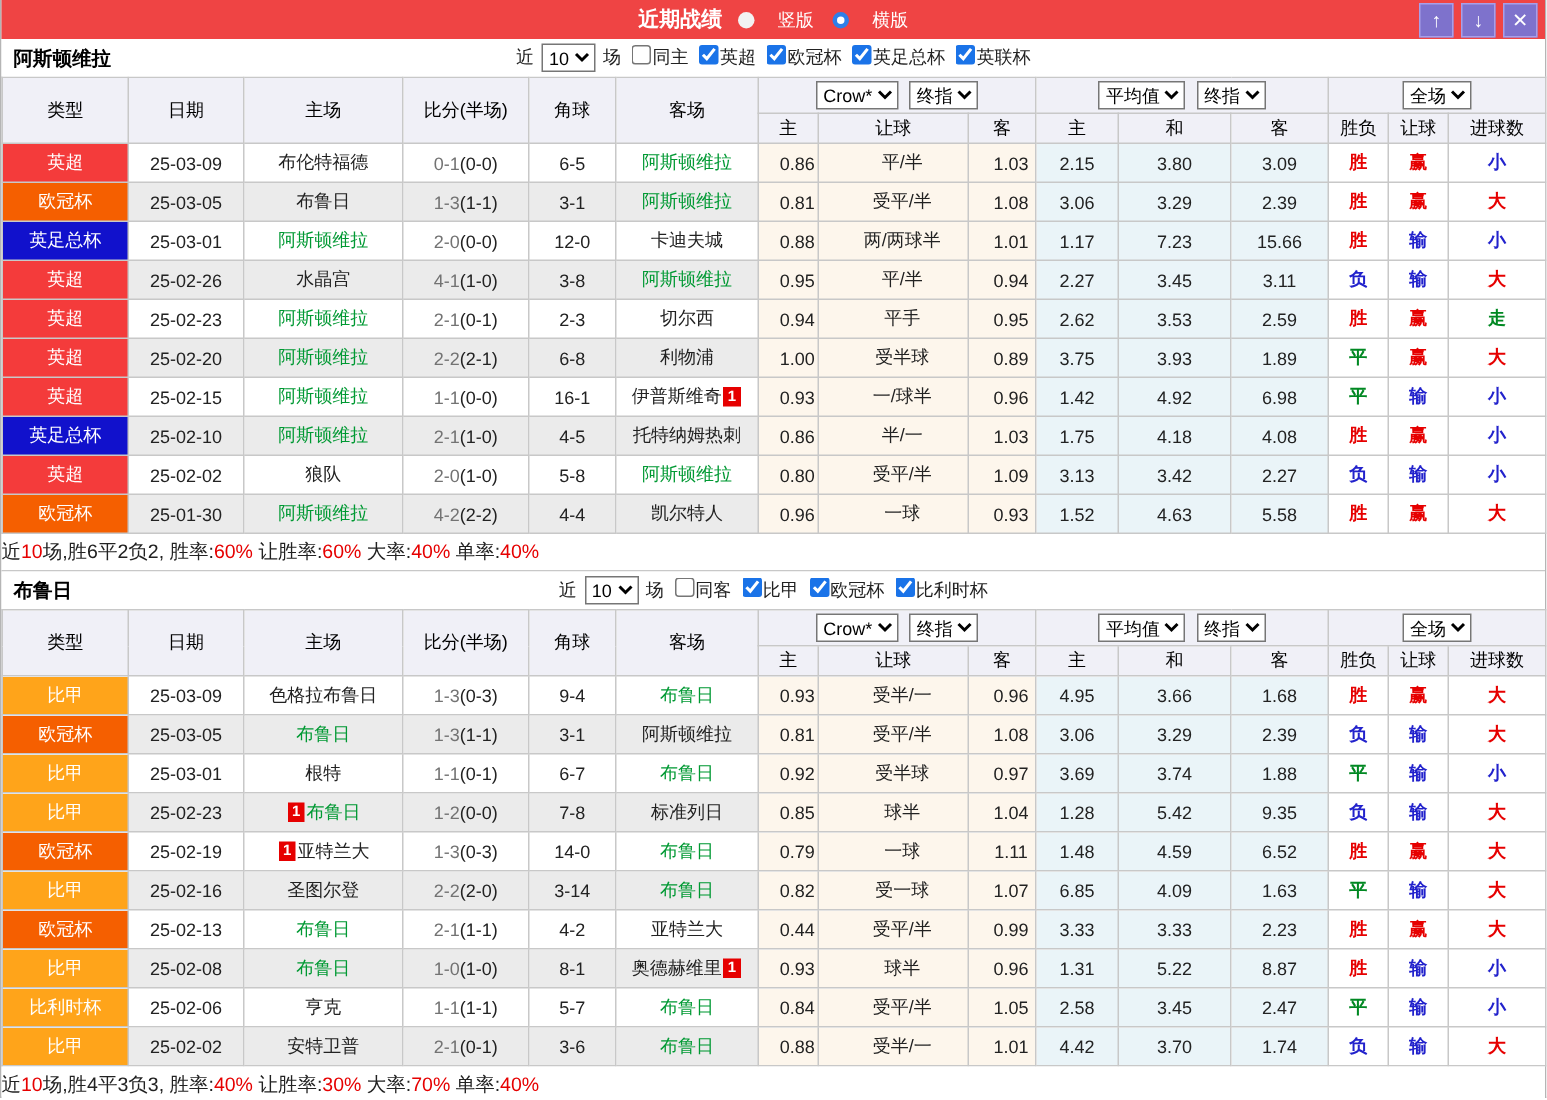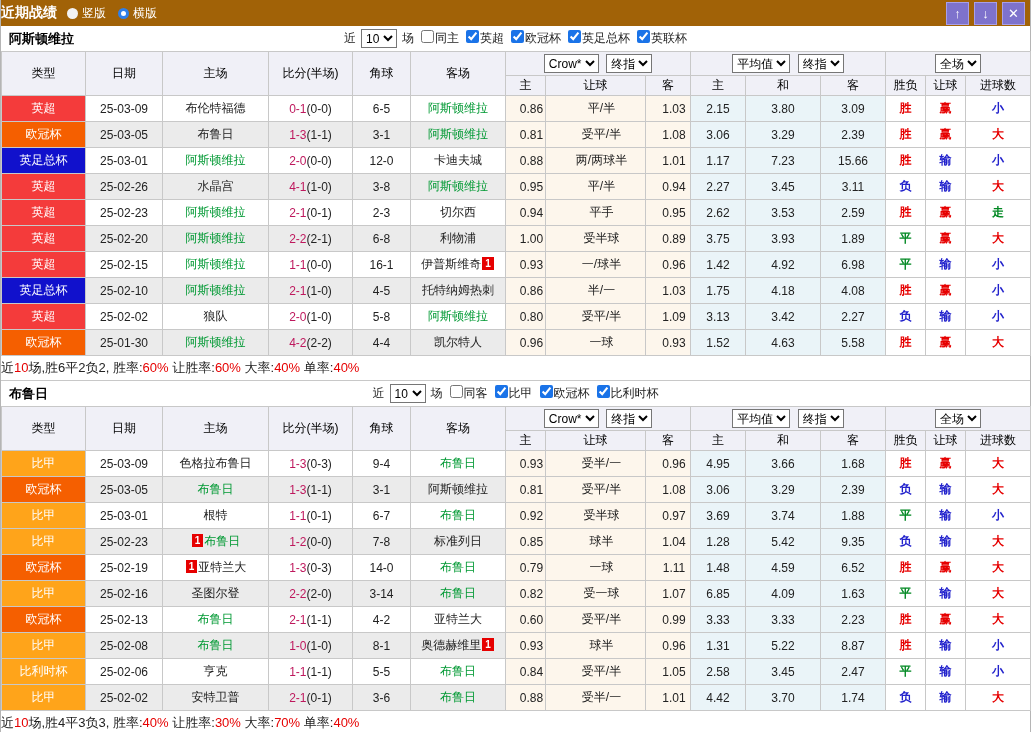--- a/index.html
+++ b/index.html
@@ -1,22 +1,22 @@
 <!DOCTYPE html>
 <html><head>
 <meta charset="utf-8">
 <style>
   html,body{margin:0;padding:0;background:#fff;}
   body{width:1031px;height:733px;font-family:"Liberation Sans","DejaVu Sans",sans-serif;font-size:12px;color:#222;overflow:hidden;}
   .window{width:1029px;height:731px;border:1px solid #b5b5b5;border-top:none;position:relative;background:#fff;}
   
-  .titlebar{height:26px;background:#a16207;display:flex;align-items:center;position:relative;color:#fff;}
+  .titlebar{height:26px;background:#ef4444;display:flex;align-items:center;justify-content:center;position:relative;color:#fff;}
   .titlebar .title{font-weight:bold;font-size:14px;margin-right:10px;}
   .radio-group{display:flex;align-items:center;gap:12px;font-size:12px;}
-  .radio-opt{display:flex;align-items:center;gap:4px;cursor:pointer;}
+  .radio-opt{display:flex;align-items:center;gap:16px;cursor:pointer;}
   .radio-dot{width:11px;height:11px;border-radius:50%;background:#f2f2f2;display:inline-block;box-sizing:border-box;}
   .radio-dot.sel{background:#fff;border:3px solid #2f7fe8;}
   .win-buttons{position:absolute;right:5px;top:2px;display:flex;gap:5px;}
   .win-btn{width:21px;height:21px;background:#7e72cc;border:1px solid #a89fe8;color:#fff;font-size:13px;font-weight:bold;display:flex;align-items:center;justify-content:center;cursor:pointer;line-height:1;}
   
   .sec-head{height:25px;display:flex;align-items:center;position:relative;background:#fff;}
   .team-name{position:absolute;left:8px;font-weight:bold;font-size:13px;color:#000;}
   .filters{margin:0 auto;display:flex;align-items:center;gap:3px;font-size:12px;}
   .filters select{font-size:12px;height:19px;border:1px solid #767676;background:#fff;margin:0 2px;}
   .filters input[type=checkbox]{width:13px;height:13px;accent-color:#1a73e8;margin:0 1px 0 4px;vertical-align:-2px;}
@@ -32,21 +32,21 @@
   tbody tr:nth-child(even) td{background:#ebebeb;}
   tbody tr:nth-child(odd) td{background:#fff;}
   tbody td.odds{background:#fdf6ec !important;padding-left:12px;}
   tbody td.avg{background:#eaf4f8 !important;}
   tbody td.res{background:#fff !important;font-weight:bold;}
   td.type{color:#fff !important;}
   .r{color:#e60000 !important;}
   .b{color:#2222cc !important;}
   .g{color:#008822 !important;}
   .green-team{color:#009933;}
-  .sr{color:#be185d;}
+  .sr{color:#737373;}
   .b1{display:inline-block;background:#e60000;color:#fff;font-size:10px;line-height:13px;height:13px;padding:0 3px;margin:0 1px;vertical-align:1px;font-weight:bold;}
   .summary{height:24px;line-height:24px;font-size:13px;border-bottom:1px solid #c8c8c8;background:#fff;}
   .summary .r{color:#e60000;}
 </style>
 </head>
 <body>
 
 <div class="window">
   <div class="titlebar">
     <span class="title">近期战绩</span>
@@ -499,21 +499,21 @@
       <td class="res b">输</td>
       <td class="res r">大</td>
     </tr>
     <tr>
       <td class="type" style="background:#f55f00">欧冠杯</td>
       <td>25-02-13</td>
       <td class="green-team"><span>布鲁日</span></td>
       <td><span class="sr">2-1</span><span>(1-1)</span></td>
       <td>4-2</td>
       <td class=""><span>亚特兰大</span></td>
-      <td class="odds">0.60</td>
+      <td class="odds">0.44</td>
       <td class="odds">受平/半</td>
       <td class="odds">0.99</td>
       <td class="avg">3.33</td>
       <td class="avg">3.33</td>
       <td class="avg">2.23</td>
       <td class="res r">胜</td>
       <td class="res r">赢</td>
       <td class="res r">大</td>
     </tr>
     <tr>
@@ -531,21 +531,21 @@
       <td class="avg">8.87</td>
       <td class="res r">胜</td>
       <td class="res b">输</td>
       <td class="res b">小</td>
     </tr>
     <tr>
       <td class="type" style="background:#ffa41a">比利时杯</td>
       <td>25-02-06</td>
       <td class=""><span>亨克</span></td>
       <td><span class="sr">1-1</span><span>(1-1)</span></td>
-      <td>5-5</td>
+      <td>5-7</td>
       <td class="green-team"><span>布鲁日</span></td>
       <td class="odds">0.84</td>
       <td class="odds">受平/半</td>
       <td class="odds">1.05</td>
       <td class="avg">2.58</td>
       <td class="avg">3.45</td>
       <td class="avg">2.47</td>
       <td class="res g">平</td>
       <td class="res b">输</td>
       <td class="res b">小</td>

